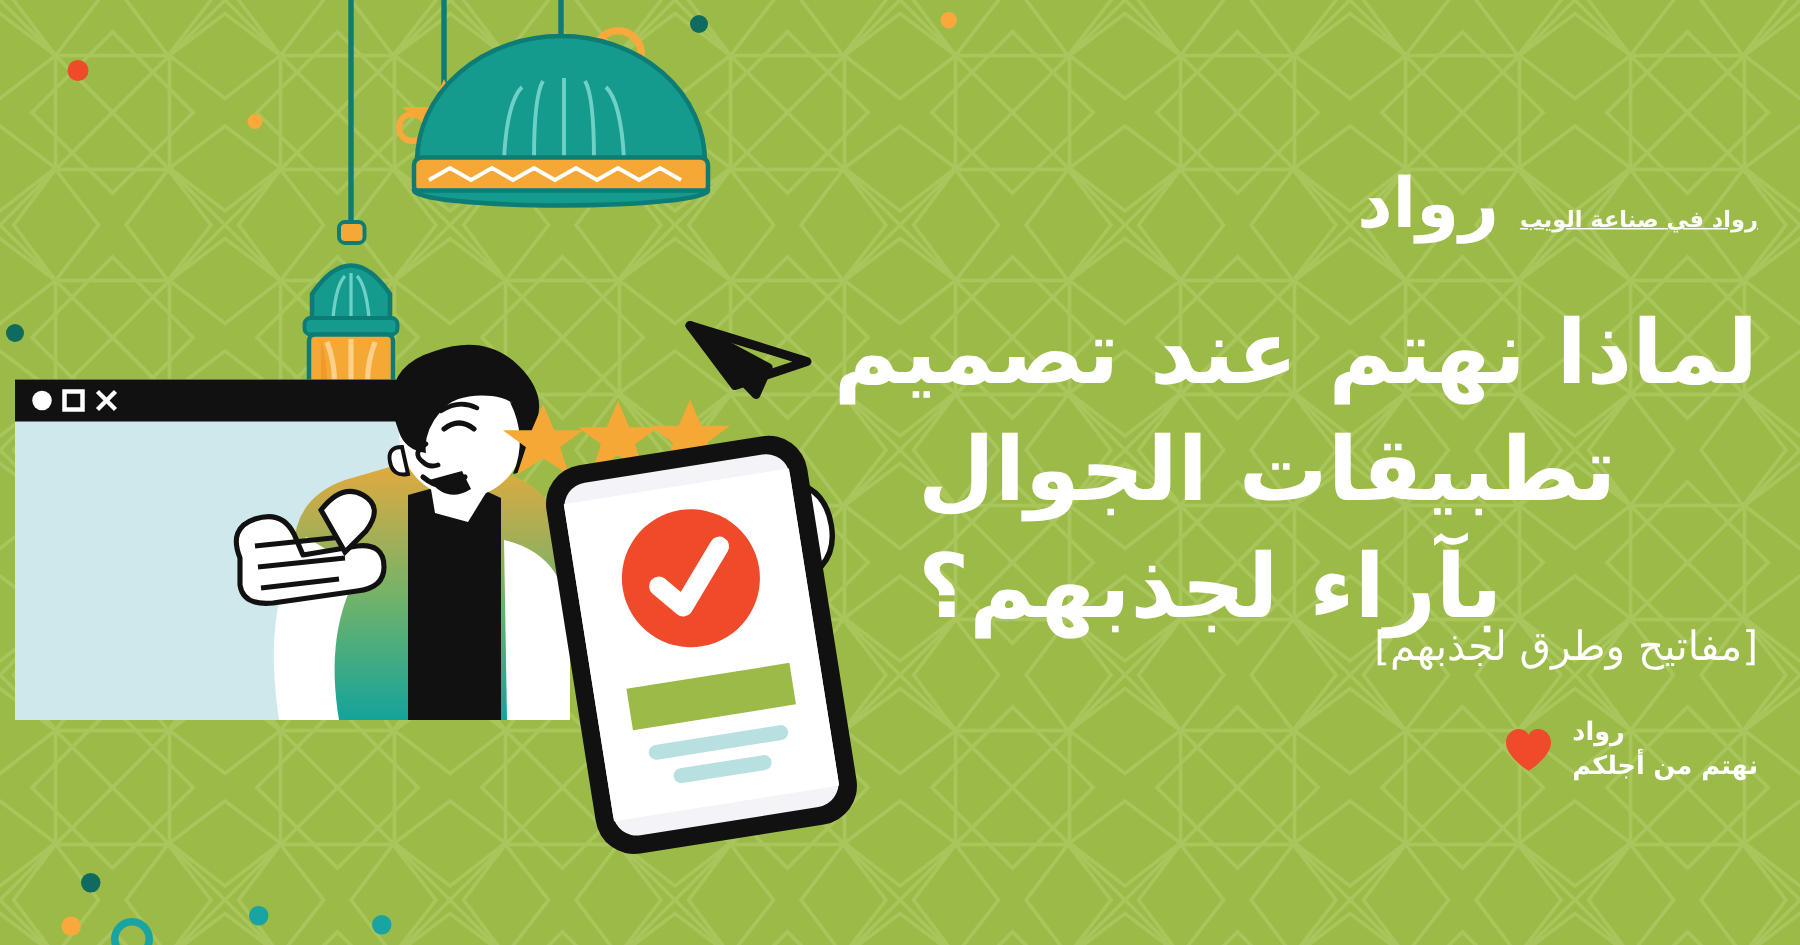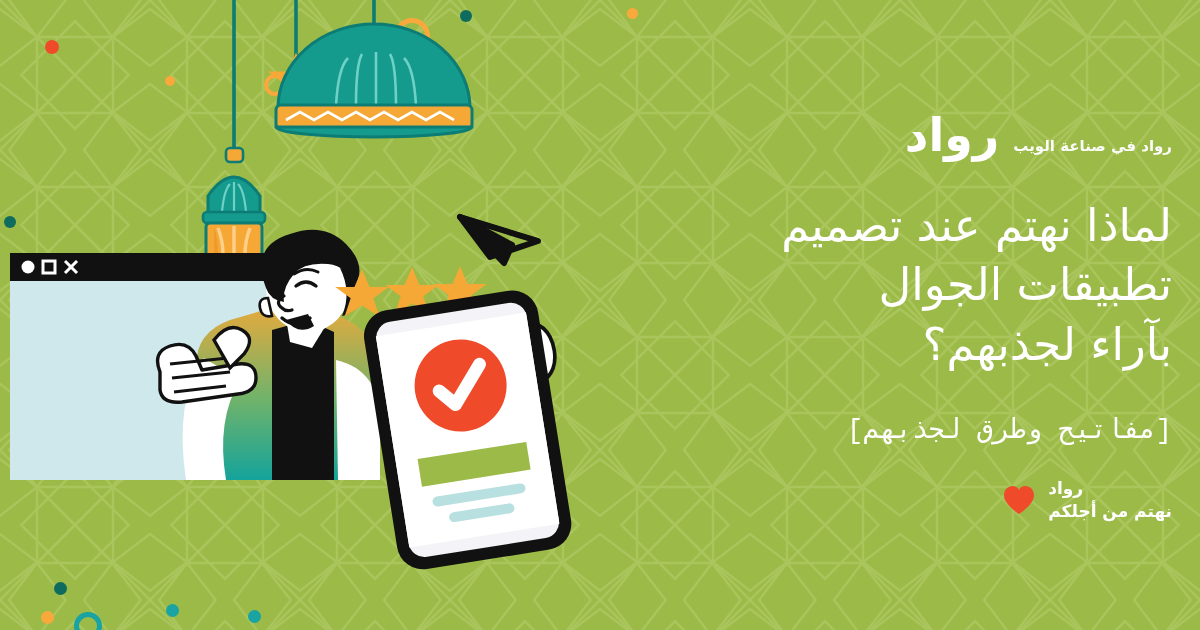--- a/index.html
+++ b/index.html
@@ -29,34 +29,34 @@
     position:absolute;right:0;top:112px;
     display:flex;align-items:baseline;justify-content:flex-end;gap:14px;
   }
   #brand-name{
     color:#ffffff;font-size:46px;font-weight:bold;line-height:1;
     letter-spacing:0px;
   }
   #brand-tagline{
     color:#ffffff;font-size:15px;font-weight:bold;line-height:1;
     opacity:.97;
+    text-decoration:underline;
   }
 
   #headline{
     position:absolute;right:0;top:196px;width:100%;
-    color:#ffffff;font-weight:normal;font-size:45px;line-height:1.32;
-    text-align:right;
+    color:#ffffff;font-weight:bold;font-size:59px;line-height:1.32;
+    text-align:left;
   }
   #headline .hl{display:block;white-space:nowrap;}
 
   #subhead{
     position:absolute;right:0;top:415px;width:100%;
     color:#ffffff;font-size:27px;font-weight:normal;line-height:1.25;
     text-align:right;
-    font-family:Liberation Mono, monospace;
   }
 
   #footer-sig{
     position:absolute;right:0;top:478px;
     display:flex;align-items:center;justify-content:flex-end;gap:12px;
   }
   #sig-lines{display:flex;flex-direction:column;align-items:flex-end;gap:2px;}
   #sig-lines span{color:#ffffff;font-size:17px;font-weight:bold;line-height:1.25;}
   #heart-icon{width:34px;height:32px;flex:0 0 auto;}
 

